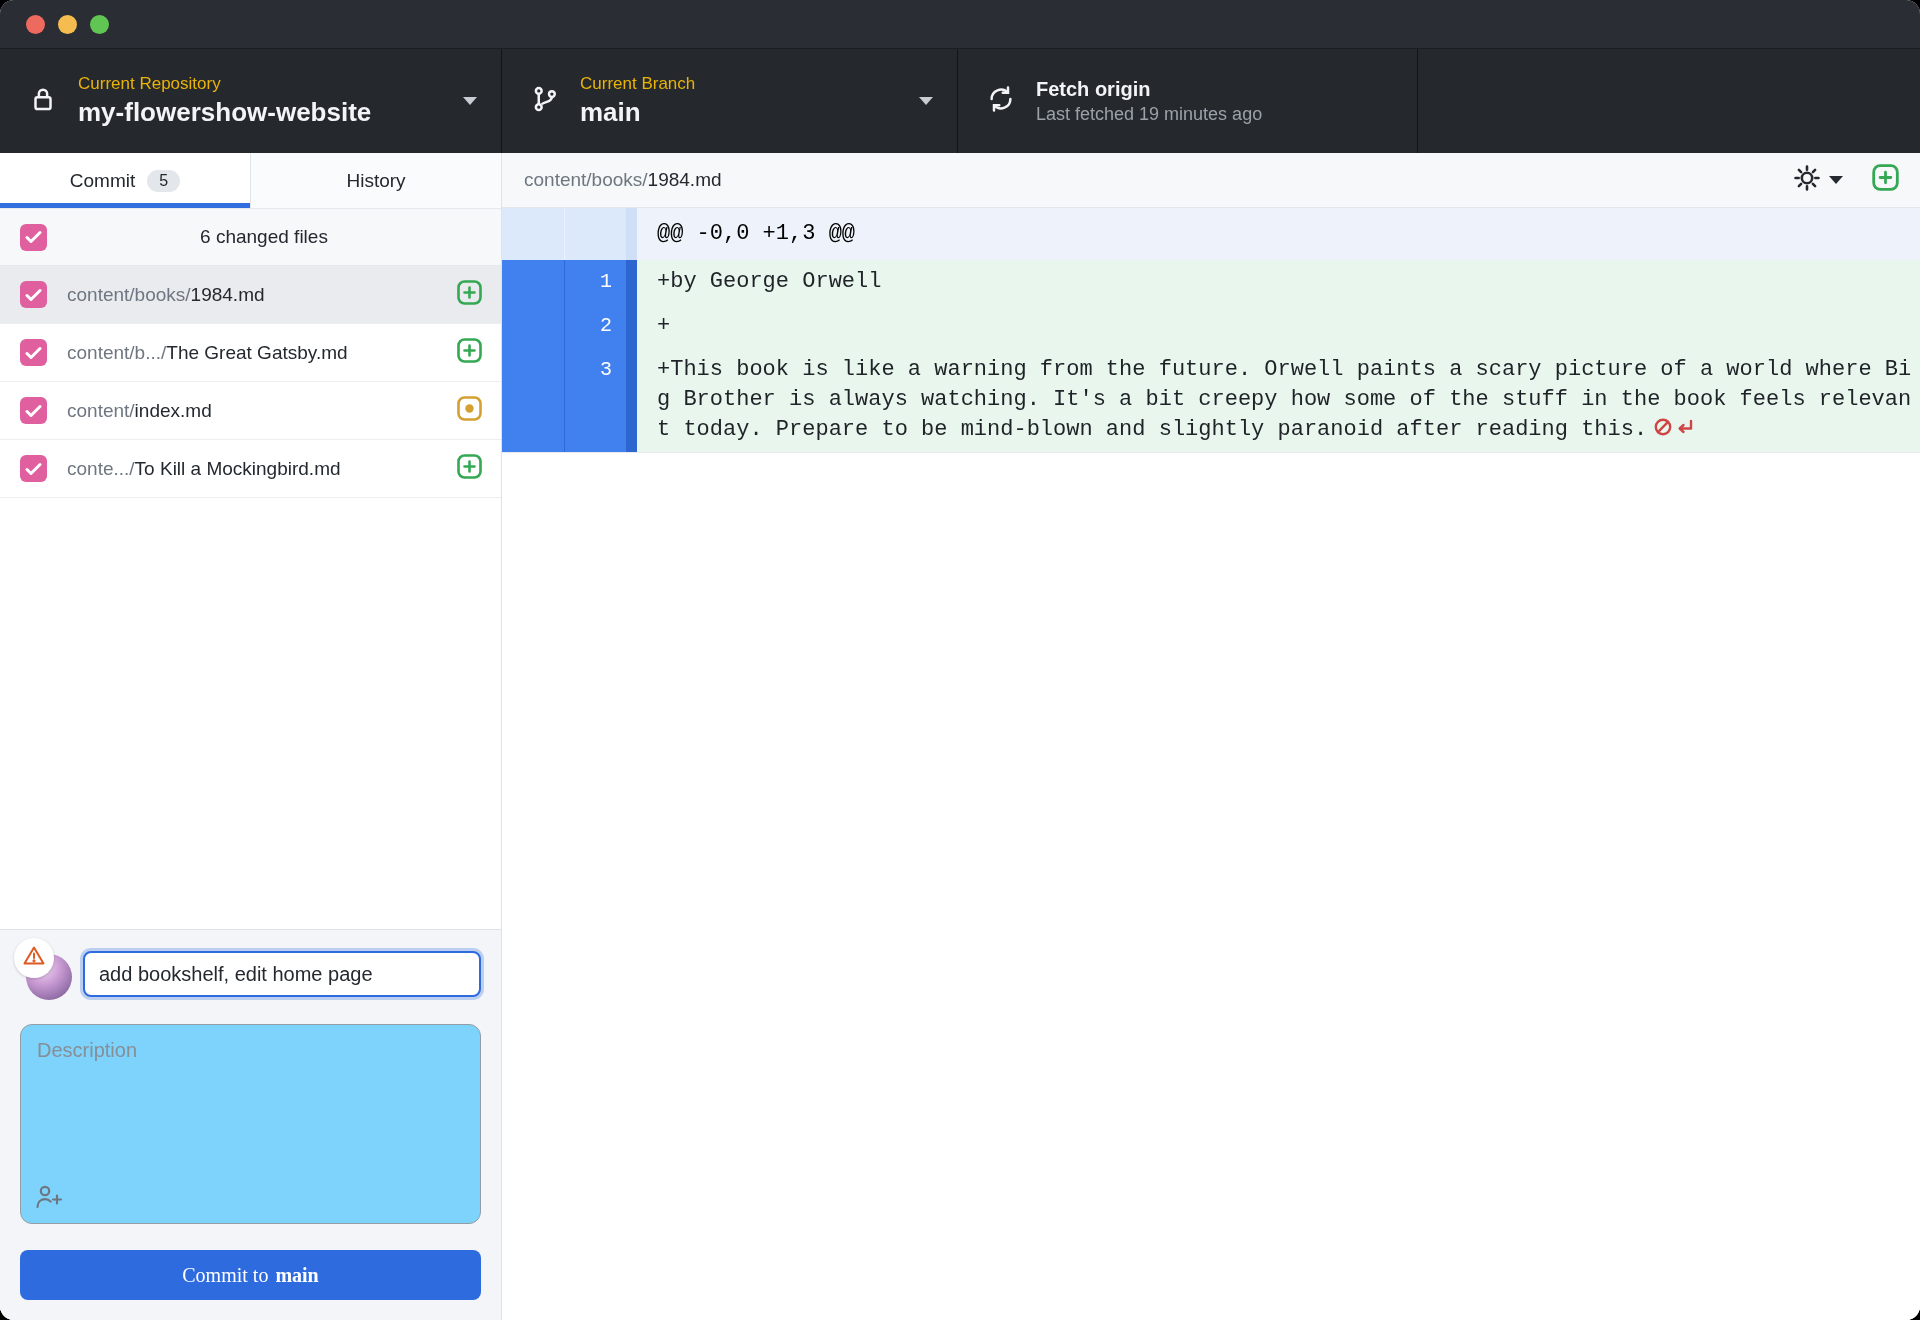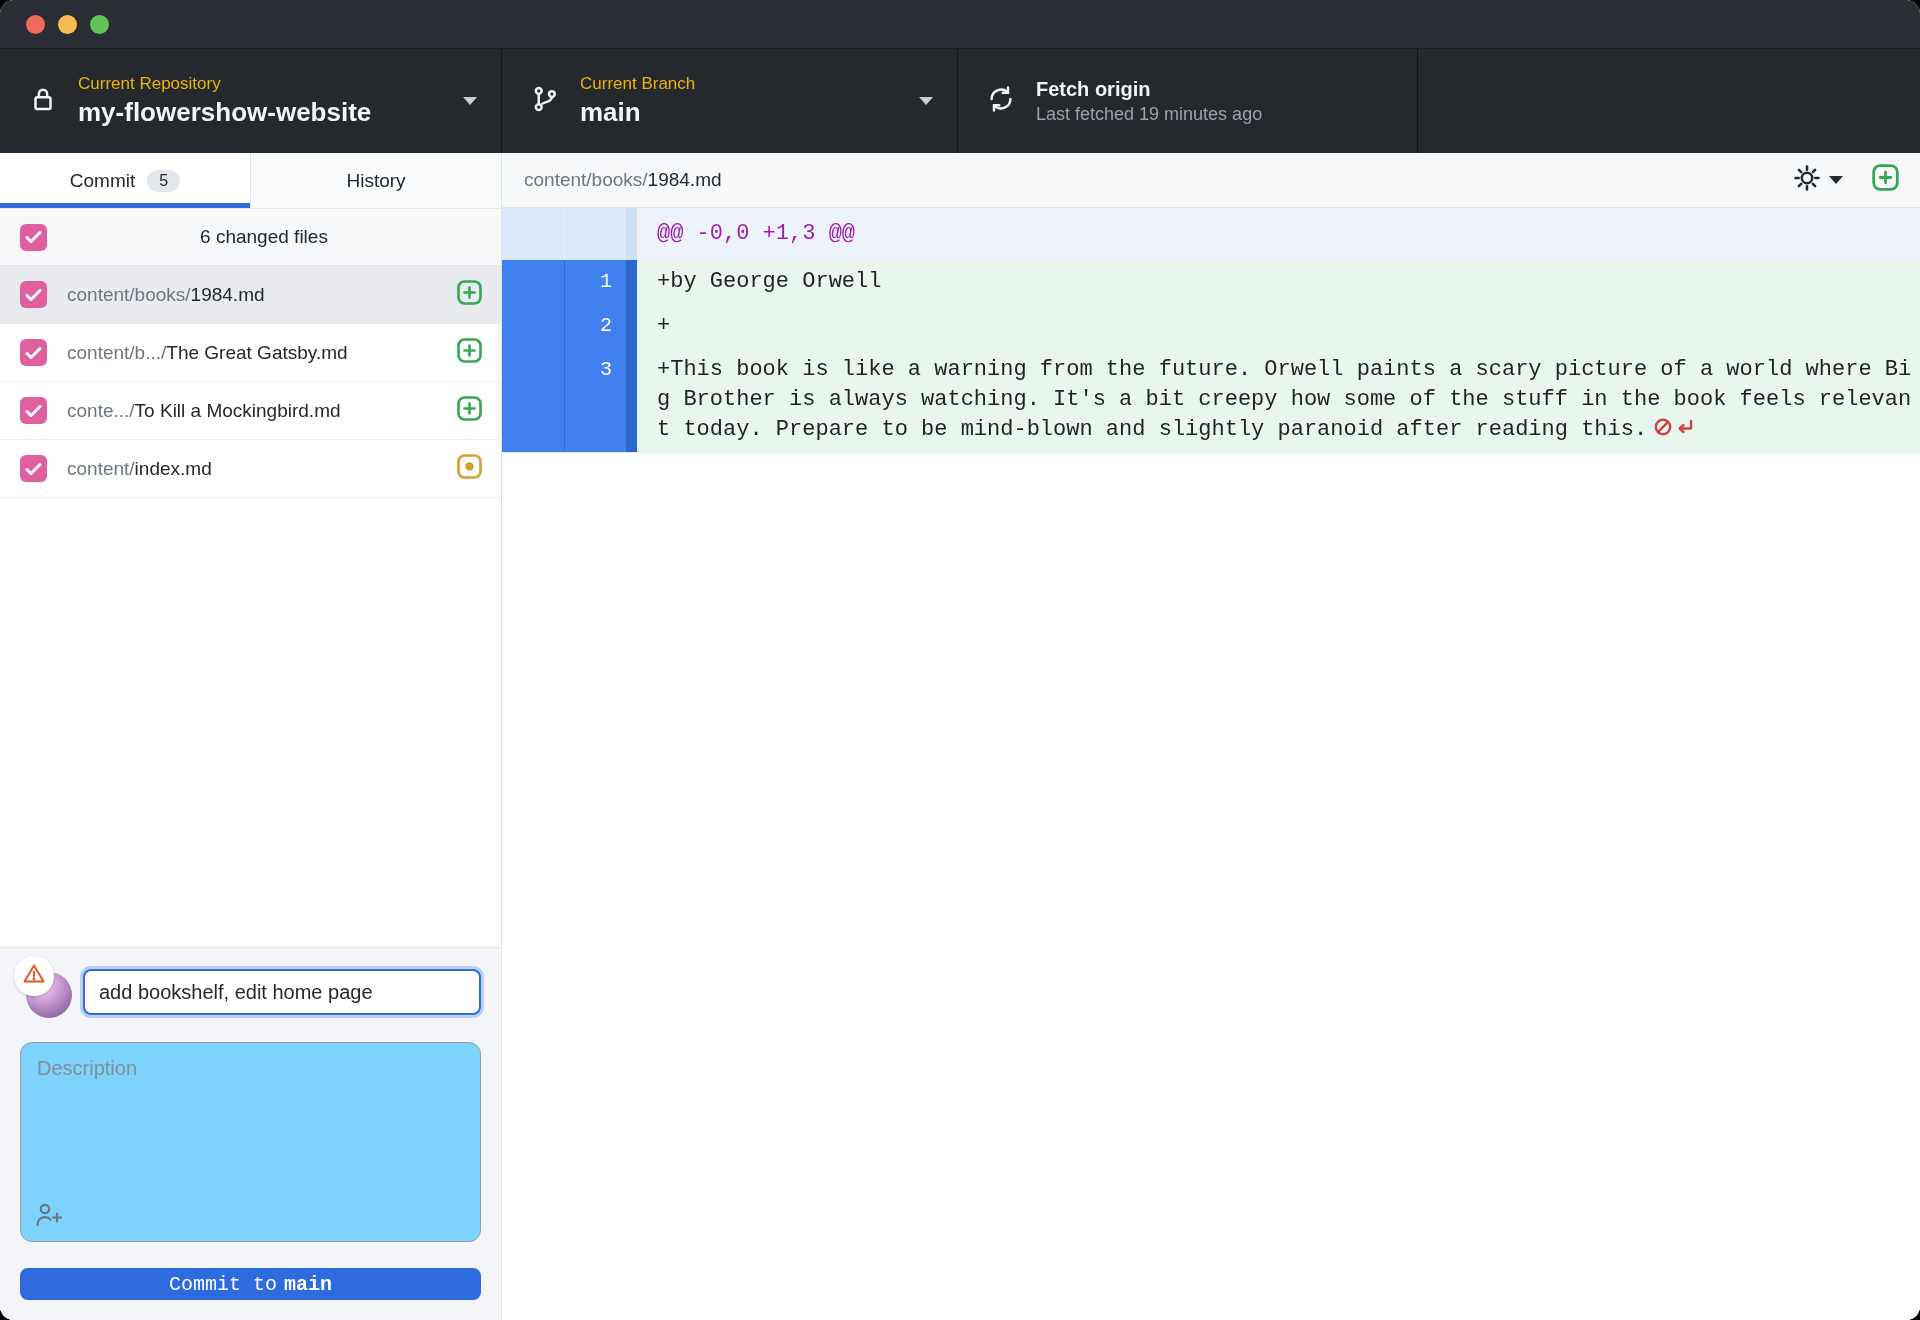--- a/index.html
+++ b/index.html
@@ -75,23 +75,23 @@
                 background:#ffffff; box-shadow:0 1px 3px rgba(0,0,0,.18); display:flex; align-items:center; justify-content:center; }
   .summary-input { flex:1; height:46px; border:2px solid #2e6bdf; border-radius:8px; background:#fff;
                    font-size:20px; color:#24292f; padding:0 14px; outline:none;
                    box-shadow:0 0 0 3px rgba(46,107,223,.28); font-family:"Liberation Sans",sans-serif; }
   .desc-wrap { position:relative; margin-bottom:22px; }
   .description { width:100%; height:200px; border:1px solid #949da5; border-radius:12px; background:#7dd3fc;
                  font-size:20px; color:#24292f; padding:14px 16px; resize:none; outline:none;
                  font-family:"Liberation Sans",sans-serif; }
   .description::placeholder { color:#868e96; }
   .coauthor-btn { position:absolute; left:14px; bottom:14px; cursor:pointer; }
-  .commit-btn { width:100%; height:32px; background:#2e6bdf; border:none; border-radius:8px; cursor:pointer;
+  .commit-btn { width:100%; height:50px; background:#2e6bdf; border:none; border-radius:8px; cursor:pointer;
                 color:#ffffff; font-size:20px; display:flex; align-items:center; justify-content:center; gap:7px;
-                font-family:Liberation Mono, monospace; }
+                font-family:Liberation Serif, serif; }
   .commit-btn strong { font-weight:700; }
 
   
   .diff-header { height:55px; background:#f6f8fa; border-bottom:1px solid #e3e6e9; flex:0 0 auto;
                  display:flex; align-items:center; padding:0 20px 0 22px; font-size:19px; }
   .diff-path { flex:1; white-space:nowrap; overflow:hidden; }
   .diff-path .dir { color:#6e7781; }
   .diff-path .base { color:#24292f; }
   .diff-actions { display:flex; align-items:center; gap:8px; }
   .gear-btn { display:flex; align-items:center; gap:7px; cursor:pointer; padding:4px; }
@@ -101,21 +101,21 @@
 
   
   .diff-view { flex:1; overflow:hidden; display:flex; flex-direction:column;
                font-family:"Liberation Mono","DejaVu Sans Mono",monospace; }
   .code-row { display:flex; flex:0 0 auto; }
   .gut { width:62px; flex:0 0 auto; }
   .gut.num { text-align:right; padding-right:14px; font-size:20px; }
   .hunk-row .gut { background:#dce9fb; }
   .hunk-row .gut.g2 { border-left:1px solid #eaf2fd; }
   .hunk-row .edge { width:11px; flex:0 0 auto; background:#cfdff5; }
-  .hunk-row .code { background:#eef3fb; color:#a21caf; }
+  .hunk-row .code { background:#eef3fb; color:#000000; }
   .add-row .gut { background:#4080ef; color:#ffffff; }
   .add-row .gut.g2 { border-left:1px solid #2f6bd8; }
   .add-row .edge { width:11px; flex:0 0 auto; background:#2e66d0; }
   .add-row .code { background:#e9f6ee; color:#1f2328; }
   .code { flex:1; min-width:0; padding-left:20px; padding-right:8px; font-size:22px;
           word-break:break-all; white-space:pre-wrap; }
   .hunk-row .code, .add-row .code, .add-row .gut.num { line-height:30px; padding-top:7px; padding-bottom:7px; }
   .hunk-row .code { padding-top:11px; padding-bottom:11px; }
   .diff-rest { flex:1; background:#ffffff; border-top:1px solid #e8eaed; }
   .nl-marker { display:inline-flex; vertical-align:-3px; margin-left:6px; }
@@ -236,40 +236,40 @@
               </svg>
           </span>
         </div>
 
         <div class="file-row">
           <span class="checkbox">
             <svg width="17" height="14" viewBox="0 0 17 14" fill="none" stroke="#fff" stroke-width="3" stroke-linecap="round" stroke-linejoin="round">
                 <path d="M2 7.5l4 4L15 2.5"></path>
               </svg>
           </span>
+          <span class="file-name"><span class="dir">content/</span><span class="base">index.md</span></span>
+          <span class="status-icon">
+            <svg width="27" height="27" viewBox="0 0 27 27" fill="none">
+                <rect x="2.5" y="2.5" width="22" height="22" rx="6" stroke="#d4a032" stroke-width="2.6"></rect>
+                <circle cx="13.5" cy="13.5" r="4.2" fill="#d4a032"></circle>
+              </svg>
+          </span>
+        </div>
+
+        <div class="file-row">
+          <span class="checkbox">
+            <svg width="17" height="14" viewBox="0 0 17 14" fill="none" stroke="#fff" stroke-width="3" stroke-linecap="round" stroke-linejoin="round">
+                <path d="M2 7.5l4 4L15 2.5"></path>
+              </svg>
+          </span>
           <span class="file-name"><span class="dir">conte.../</span><span class="base">To Kill a Mockingbird.md</span></span>
           <span class="status-icon">
             <svg width="27" height="27" viewBox="0 0 27 27" fill="none" stroke="#34a853" stroke-width="2.6" stroke-linecap="round">
                 <rect x="2.5" y="2.5" width="22" height="22" rx="6"></rect>
                 <path d="M13.5 8.5v10M8.5 13.5h10"></path>
-              </svg>
-          </span>
-        </div>
-
-        <div class="file-row">
-          <span class="checkbox">
-            <svg width="17" height="14" viewBox="0 0 17 14" fill="none" stroke="#fff" stroke-width="3" stroke-linecap="round" stroke-linejoin="round">
-                <path d="M2 7.5l4 4L15 2.5"></path>
-              </svg>
-          </span>
-          <span class="file-name"><span class="dir">content/</span><span class="base">index.md</span></span>
-          <span class="status-icon">
-            <svg width="27" height="27" viewBox="0 0 27 27" fill="none">
-                <rect x="2.5" y="2.5" width="22" height="22" rx="6" stroke="#d4a032" stroke-width="2.6"></rect>
-                <circle cx="13.5" cy="13.5" r="4.2" fill="#d4a032"></circle>
               </svg>
           </span>
         </div>
       </div>
 
       <div class="sidebar-fill"></div>
 
       <div class="commit-panel">
         <div class="summary-row">
           <div class="avatar-wrap">

